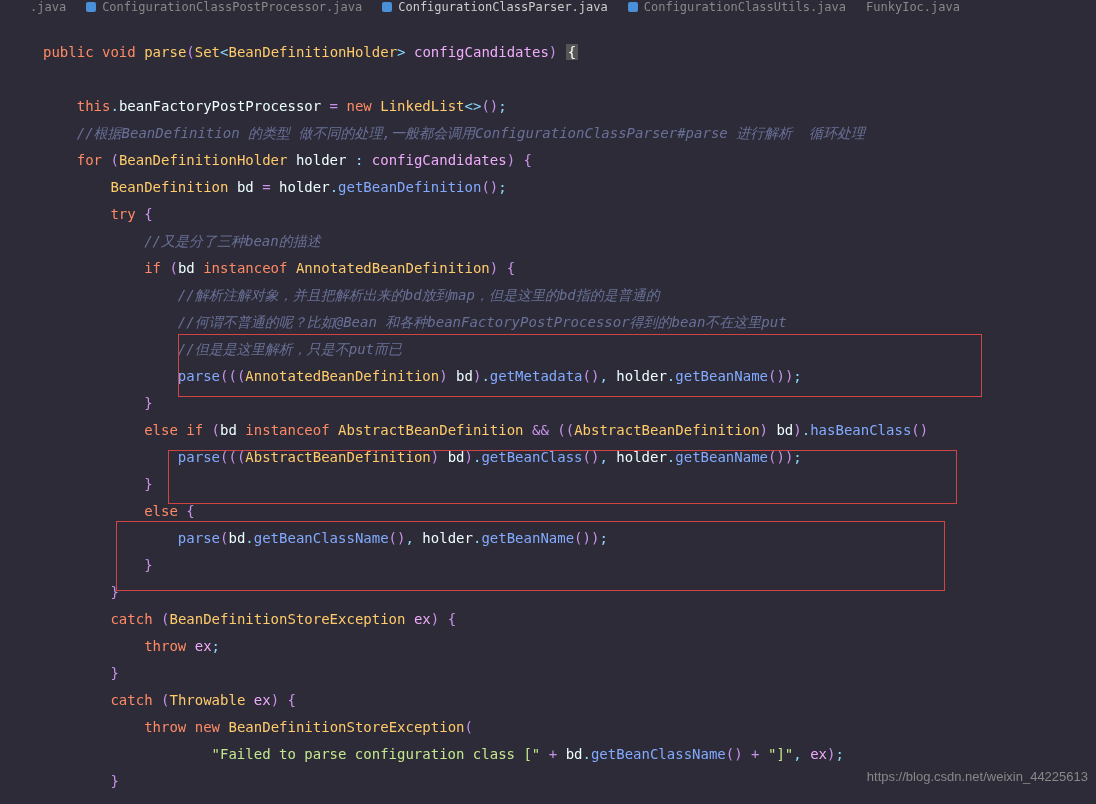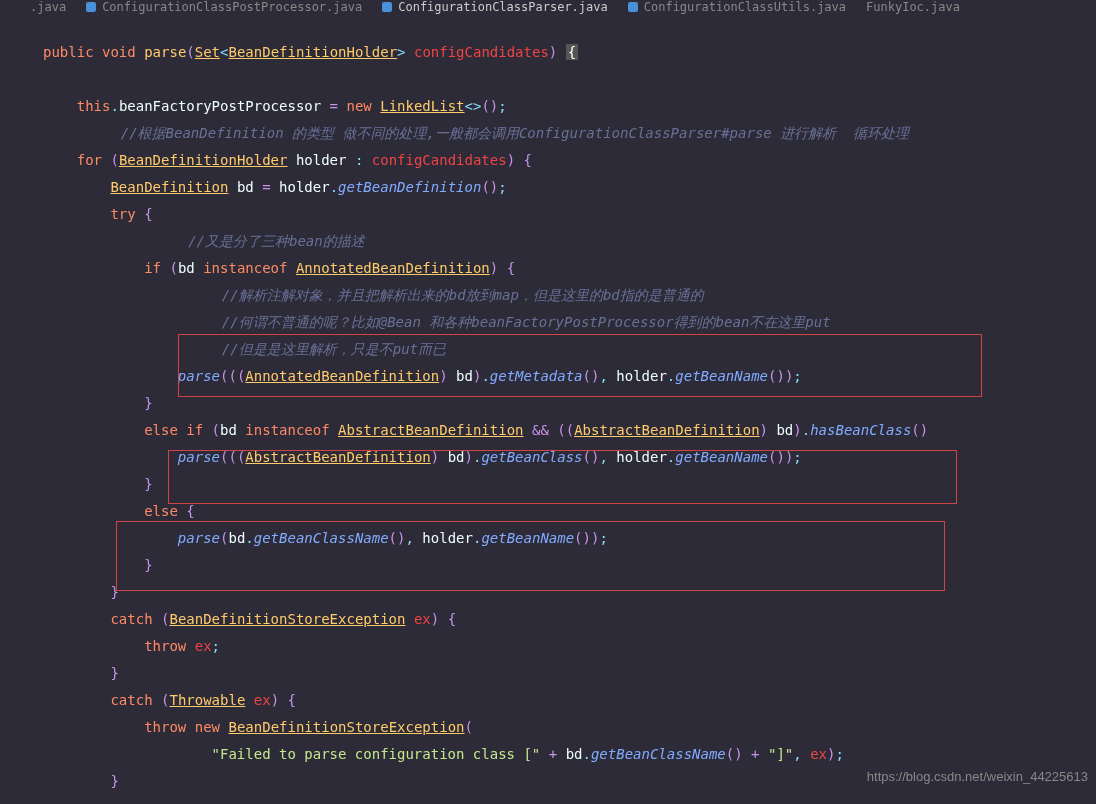--- a/index.html
+++ b/index.html
@@ -37,31 +37,31 @@
     background: #4a90d9;
     border-radius: 2px;
     display: inline-block;
   }
   .code-area {
     padding: 25px 0 0 43px;
     position: relative;
     white-space: pre;
   }
   .kw { color: #ff8a65; }
-  .type { color: #ffcb6b; text-decoration: underline; }
-  .func { color: #82aaff; font-style: italic; }
+  .type { color: #ffcb6b; }
+  .func { color: #82aaff; }
   .func-y { color: #ffcb6b; }
   .param { color: #eeffff; }
-  .param-o { color: #ef4444; }
+  .param-o { color: #f0abfc; }
   .paren { color: #c792ea; }
   .brace { color: #c792ea; }
   .punct { color: #89ddff; }
   .dot { color: #89ddff; }
   .op { color: #c792ea; }
-  .comment { color: #697098; font-style: italic; margin-left: 44px; }
+  .comment { color: #697098; font-style: italic; }
   .comment .it { font-style: italic; }
   .str { color: #c3e88d; }
   .cursor-box {
     background: #555;
     color: #fff;
     padding: 0 2px;
   }
   .highlight-red1 {
     position: absolute;
     left: 178px;

